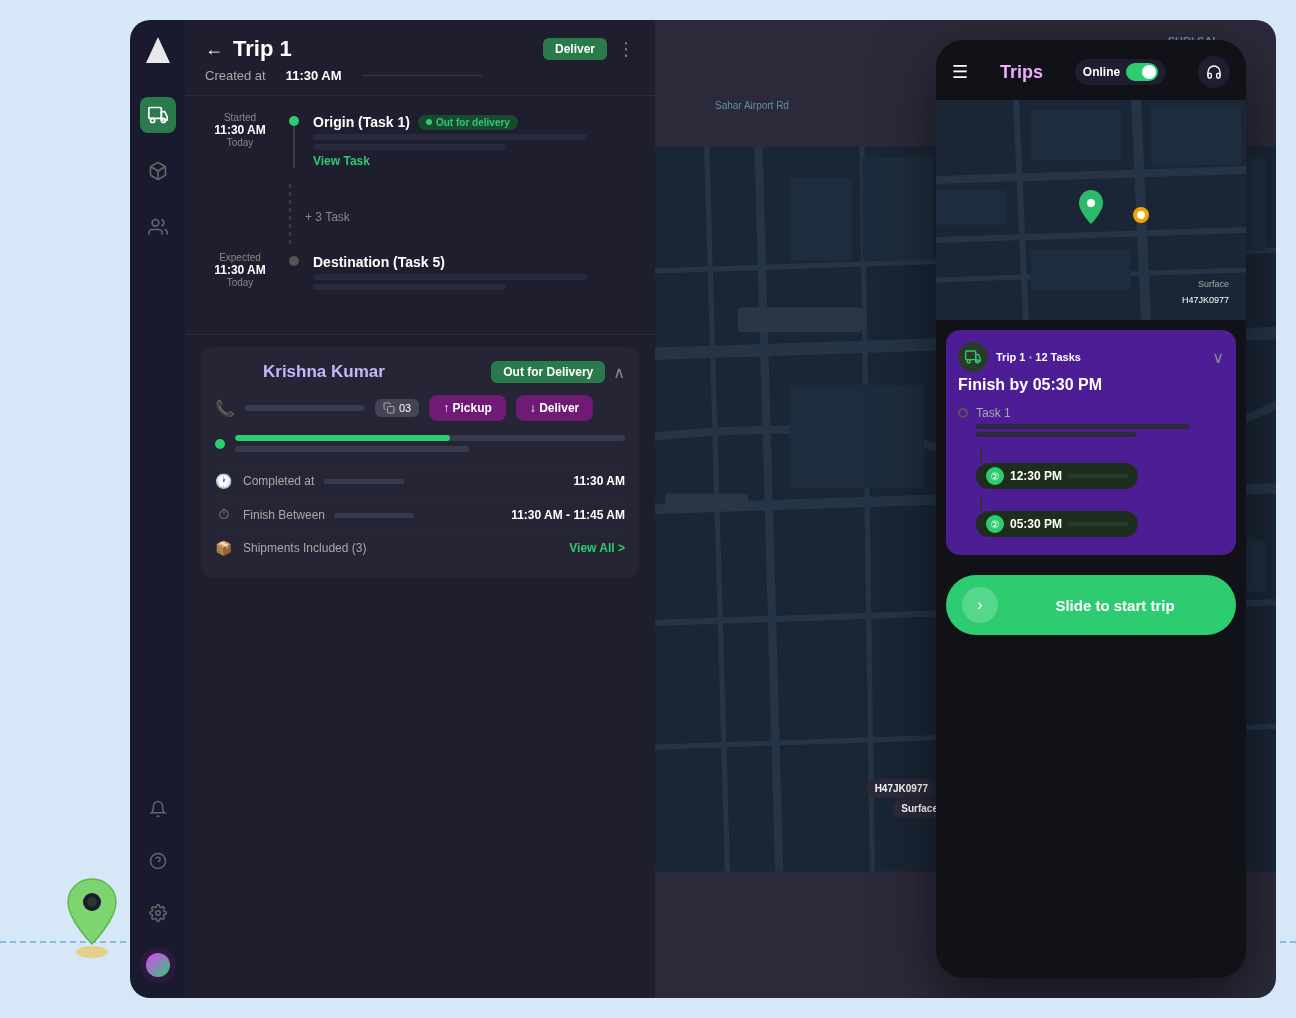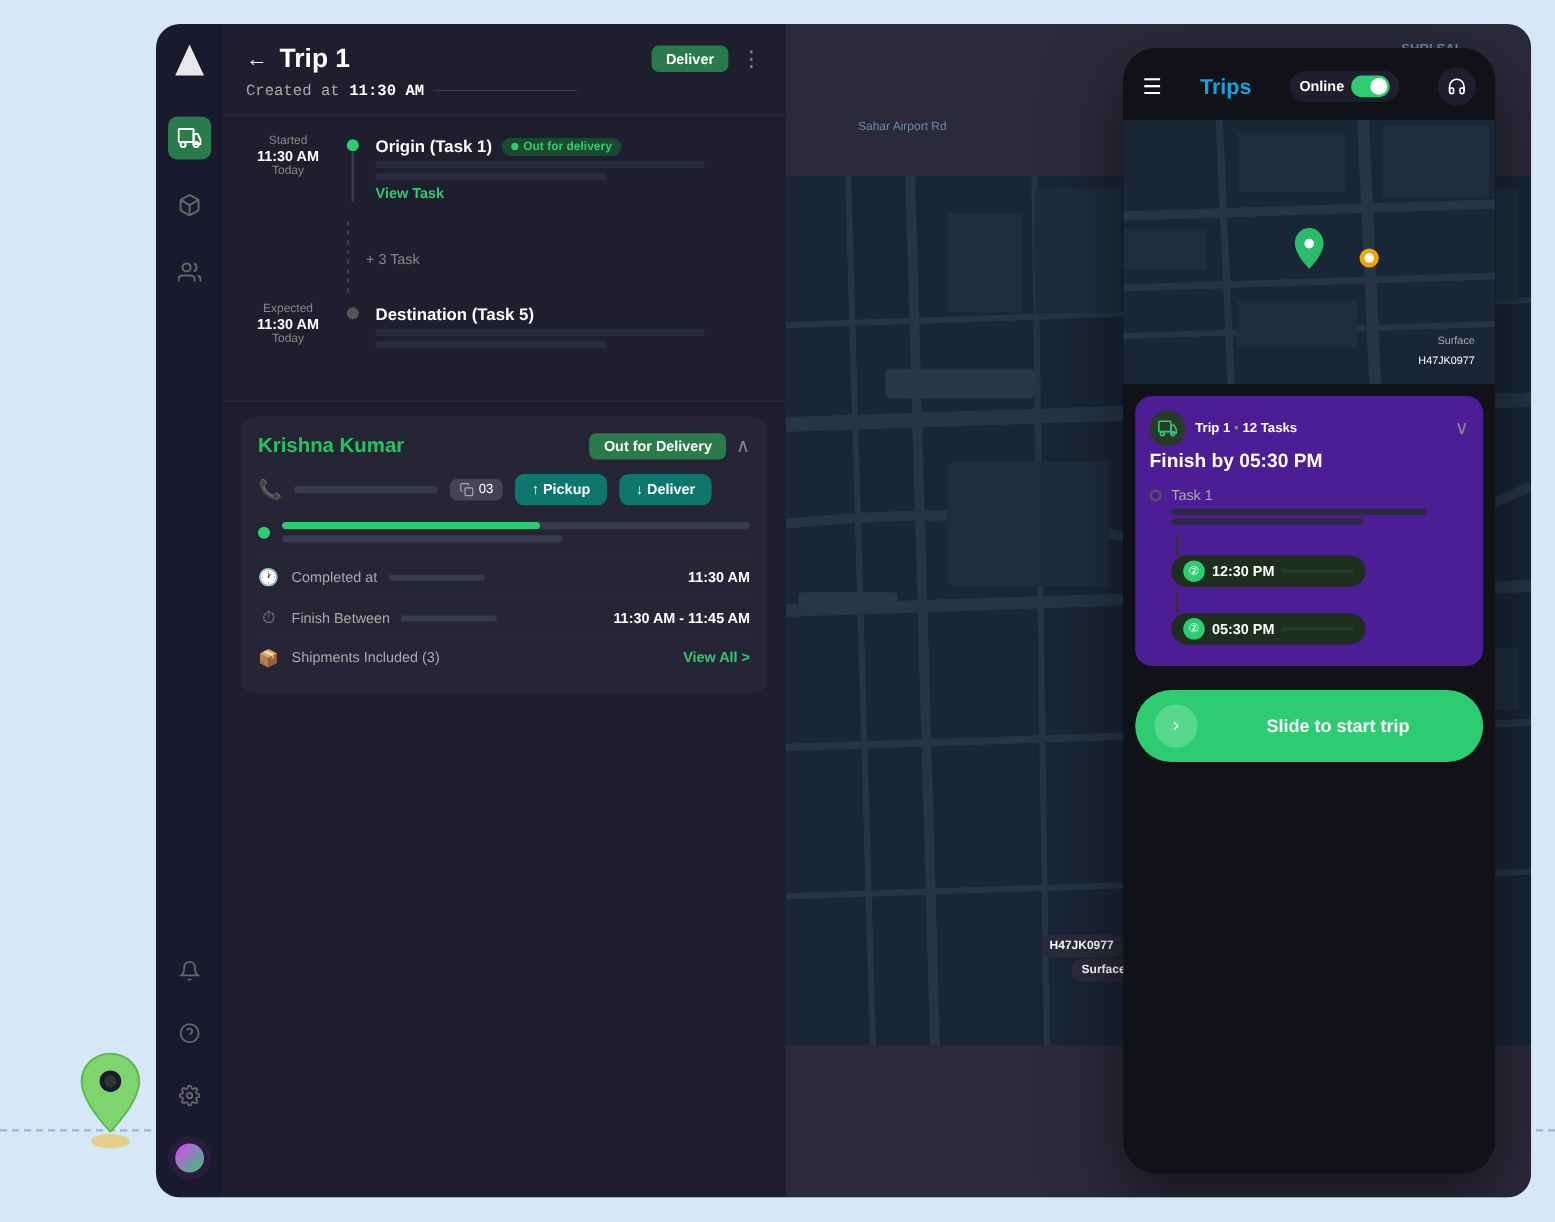--- a/index.html
+++ b/index.html
@@ -113,22 +113,21 @@
     .more-icon {
       color: #888;
       cursor: pointer;
       font-size: 18px;
     }
     .created-at {
       color: #aaa;
       font-size: 13px;
       display: flex;
       align-items: center;
-      gap: 8px;
-      font-family: Liberation Mono, monospace;
+      gap: 20px;
     }
     .created-at span.time {
       color: #fff;
       font-weight: 600;
     }
     .created-line {
       flex: 1;
       height: 1px;
       background: #3a3a4e;
       max-width: 120px;
@@ -258,23 +257,24 @@
       border-radius: 12px;
       padding: 14px;
     }
     .driver-header {
       display: flex;
       align-items: center;
       justify-content: space-between;
       margin-bottom: 12px;
     }
     .driver-name {
-      color: #22c55e;
+      color: #c4b5fd;
       font-size: 17px;
       font-weight: 700;
+      margin-left: 48px;
     }
     .driver-status-badge {
       background: #2a7a4b;
       color: #fff;
       padding: 4px 12px;
       border-radius: 6px;
       font-size: 12px;
       font-weight: 600;
     }
     .driver-chevron {
@@ -292,21 +292,21 @@
       font-size: 16px;
     }
     .phone-line {
       flex: 1;
       height: 6px;
       background: #3a3a4e;
       border-radius: 3px;
       max-width: 120px;
     }
     .action-btn {
-      background: #0f766e;
+      background: #701a75;
       color: #fff;
       border: none;
       padding: 6px 14px;
       border-radius: 8px;
       font-size: 12px;
       font-weight: 600;
       cursor: pointer;
       display: flex;
       align-items: center;
       gap: 4px;
@@ -427,21 +427,21 @@
       display: flex;
       align-items: center;
       justify-content: space-between;
       background: #111118;
     }
     .mobile-menu-icon {
       color: #fff;
       font-size: 18px;
     }
     .mobile-title {
-      color: #0ea5e9;
+      color: #f0abfc;
       font-size: 18px;
       font-weight: 700;
     }
     .online-toggle {
       display: flex;
       align-items: center;
       gap: 6px;
       background: #1e1e2e;
       border-radius: 20px;
       padding: 4px 8px;

